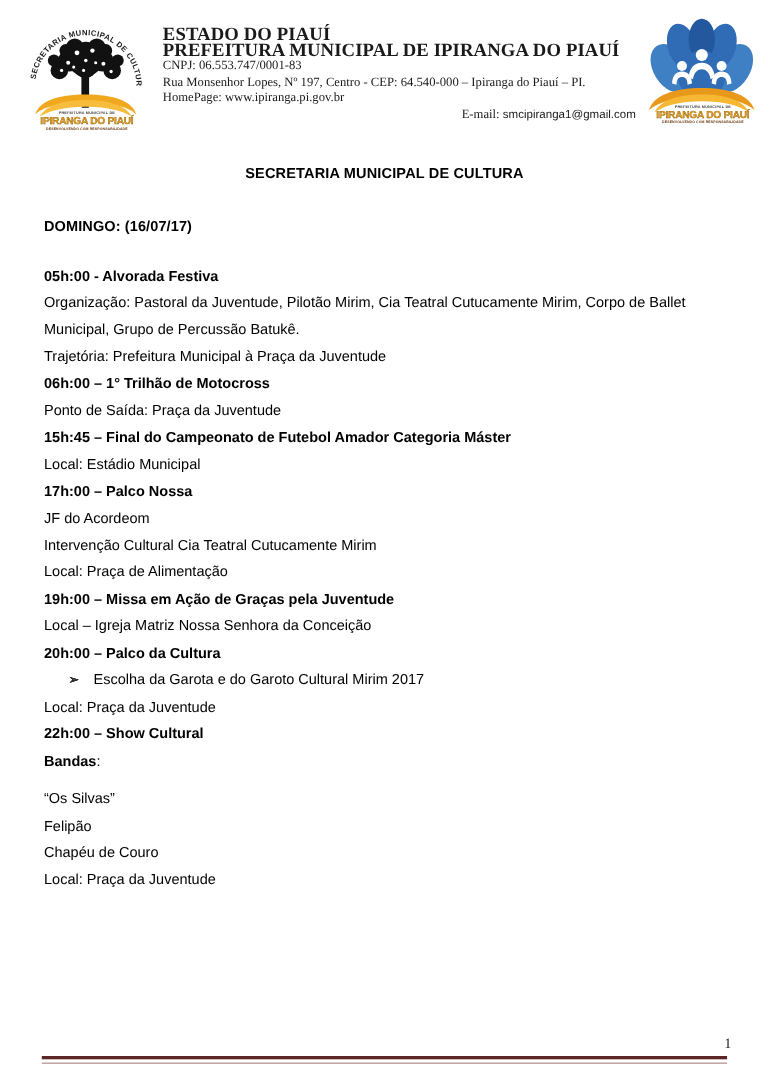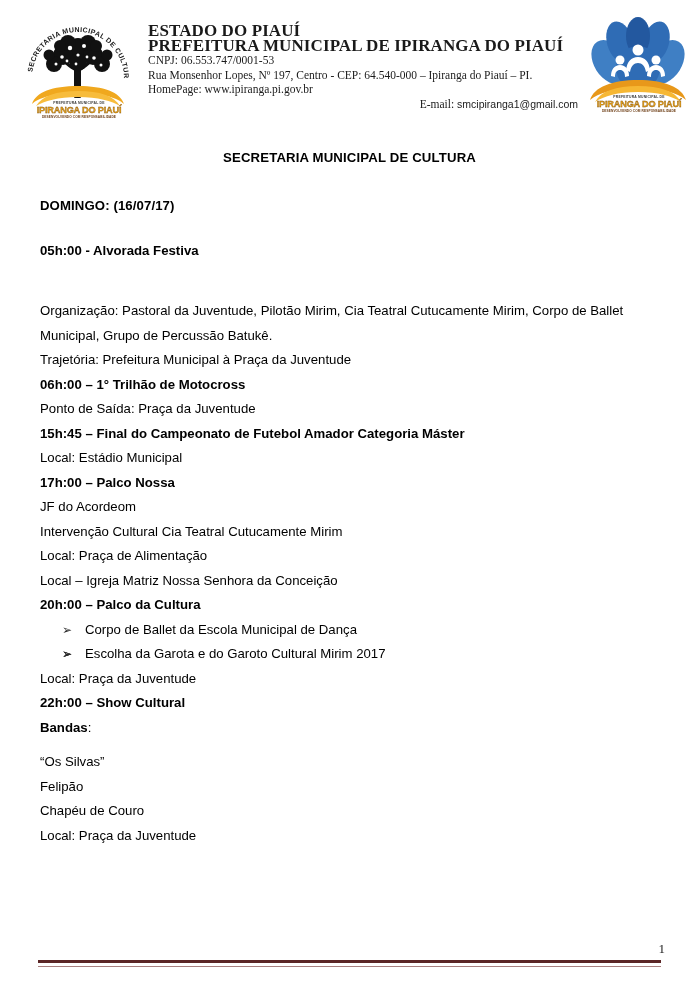--- a/index.html
+++ b/index.html
@@ -160,21 +160,21 @@
     font-weight: bold;
     letter-spacing: 0.1px;
     margin: 16px 0 20px 0;
   }
 
   .line {
     margin: 0;
     white-space: normal;
   }
   .line.bold { font-weight: bold; }
-  .line.wrap { line-height: 24.5px; margin-top: 36px; }
+  .line.wrap { line-height: 24.5px; }
 
   .spacer-sm { height: 10px; }
 
   .bullet-list {
     list-style: none;
     margin: 0;
     padding: 0;
   }
   .bullet-item {
     position: relative;
@@ -279,21 +279,21 @@
         <span class="wm-top">PREFEITURA MUNICIPAL DE</span>
         <span class="wm-main">IPIRANGA DO PIAUÍ</span>
         <span class="wm-sub">DESENVOLVENDO COM RESPONSABILIDADE</span>
       </div>
     </div>
   </div>
 
   <div class="header-text">
     <span class="ht-line ht-bold">ESTADO DO PIAUÍ</span>
     <span class="ht-line ht-bold">PREFEITURA MUNICIPAL DE IPIRANGA DO PIAUÍ</span>
-    <span class="ht-line">CNPJ: 06.553.747/0001-53</span>
+    <span class="ht-line">CNPJ: 06.553.747/0001-83</span>
     <span class="ht-line">Rua Monsenhor Lopes, Nº 197, Centro - CEP: 64.540-000 – Ipiranga do Piauí – PI.</span>
     <span class="ht-line">HomePage: www.ipiranga.pi.gov.br</span>
     <span class="ht-line ht-email"><span class="lbl">E-mail: </span><span>smcipiranga1@gmail.com</span></span>
   </div>
 
   <div class="logo-right">
     <svg class="petals-svg" viewBox="0 0 96 84">
       <g>
         <ellipse cx="20" cy="46" rx="16" ry="24" transform="rotate(-32 20 46)" fill="#3f7fc4"></ellipse>
         <ellipse cx="76" cy="46" rx="16" ry="24" transform="rotate(32 76 46)" fill="#3f7fc4"></ellipse>
@@ -339,28 +339,28 @@
   <p class="line">Ponto de Saída: Praça da Juventude</p>
 
   <p class="line bold">15h:45 – Final do Campeonato de Futebol Amador Categoria Máster</p>
   <p class="line">Local: Estádio Municipal</p>
 
   <p class="line bold">17h:00 – Palco Nossa</p>
   <p class="line">JF do Acordeom</p>
   <p class="line">Intervenção Cultural Cia Teatral Cutucamente Mirim</p>
   <p class="line">Local: Praça de Alimentação</p>
 
+  <p class="line bold">19h:00 – Missa em Ação de Graças pela Juventude</p>
   <p class="line">Local – Igreja Matriz Nossa Senhora da Conceição</p>
 
   <p class="line bold">20h:00 – Palco da Cultura</p>
 
   <ul class="bullet-list">
     <li class="bullet-item">
       <span class="marker">➢</span>
-      <span>Corpo de Ballet da Escola Municipal de Dança</span>
     </li>
     <li class="bullet-item">
       <span class="marker">➢</span>
     </li>
     <li class="bullet-item">
       <span class="marker">➢</span>
     </li>
     <li class="bullet-item">
       <span class="marker">➢</span>
       <span>Escolha da Garota e do Garoto Cultural Mirim 2017</span>

